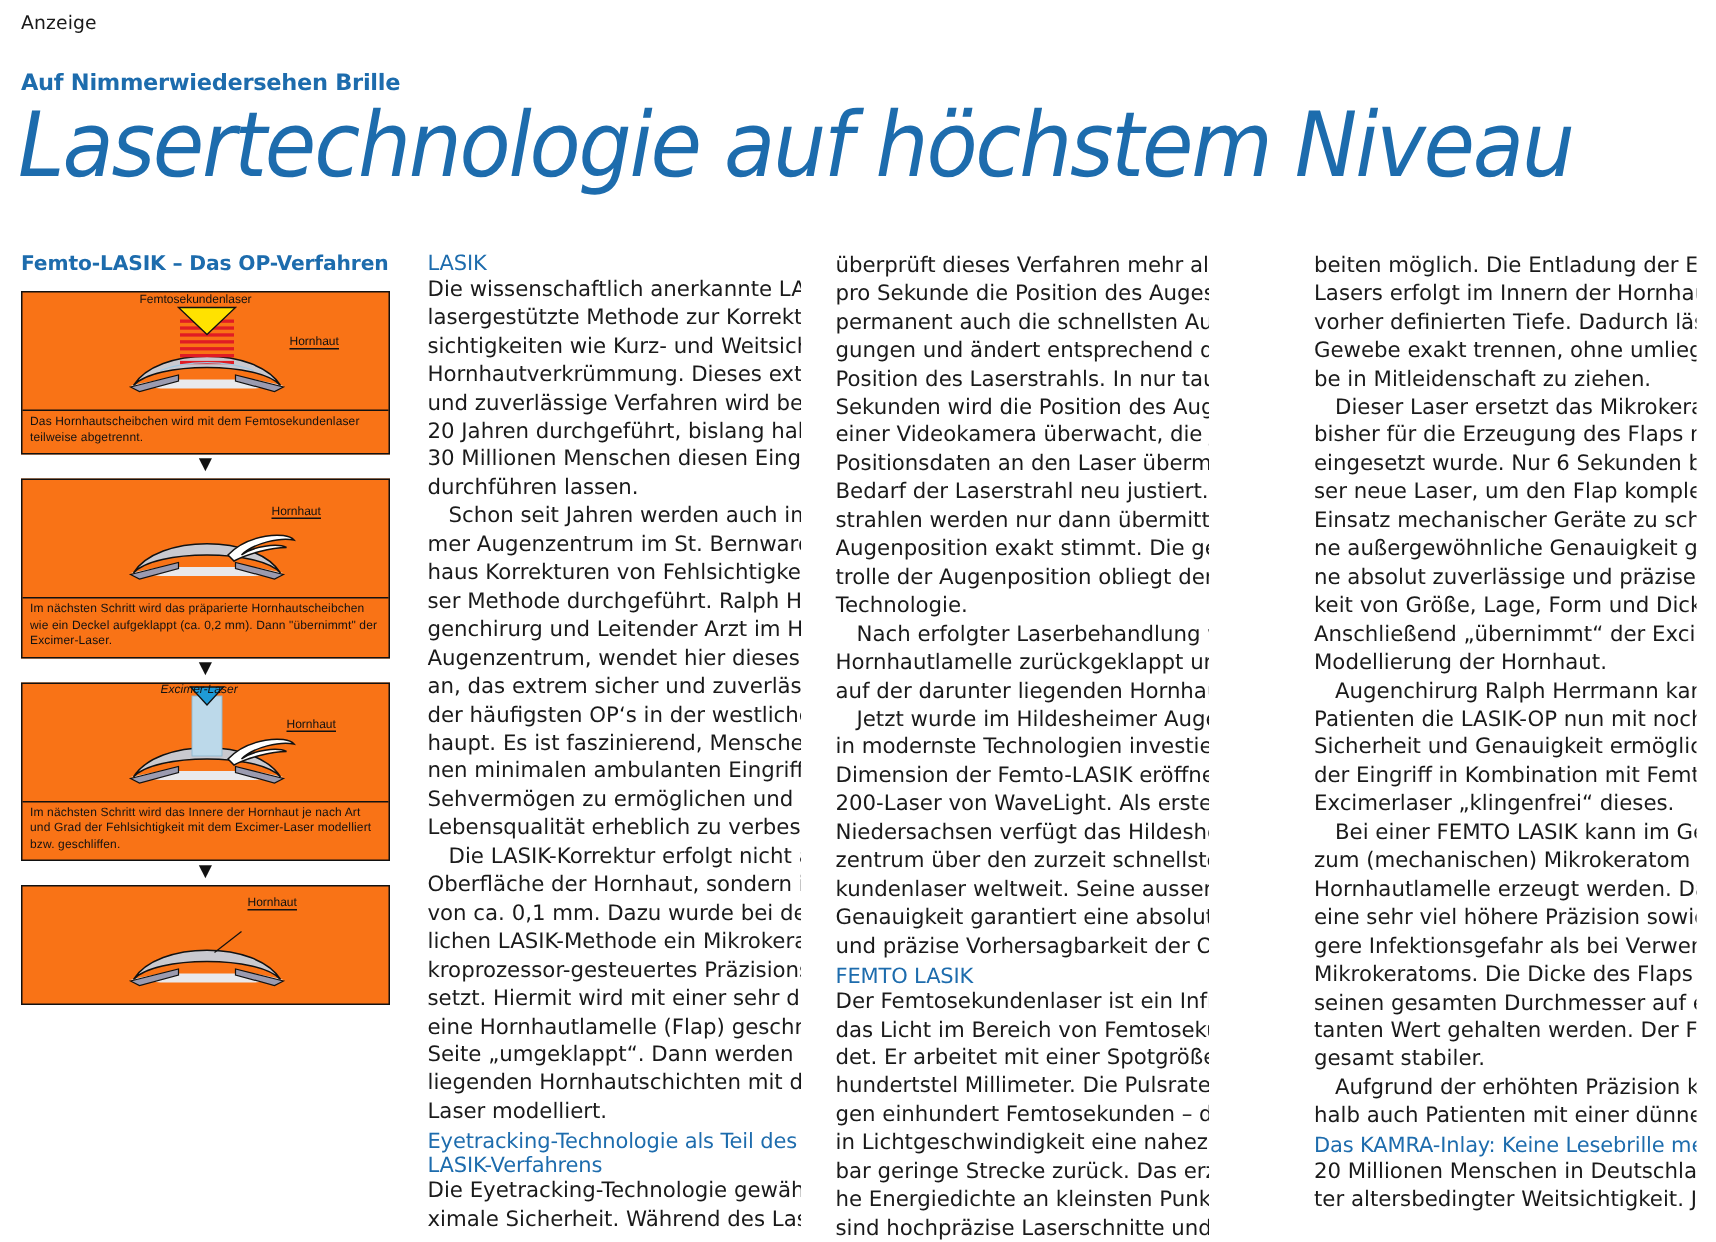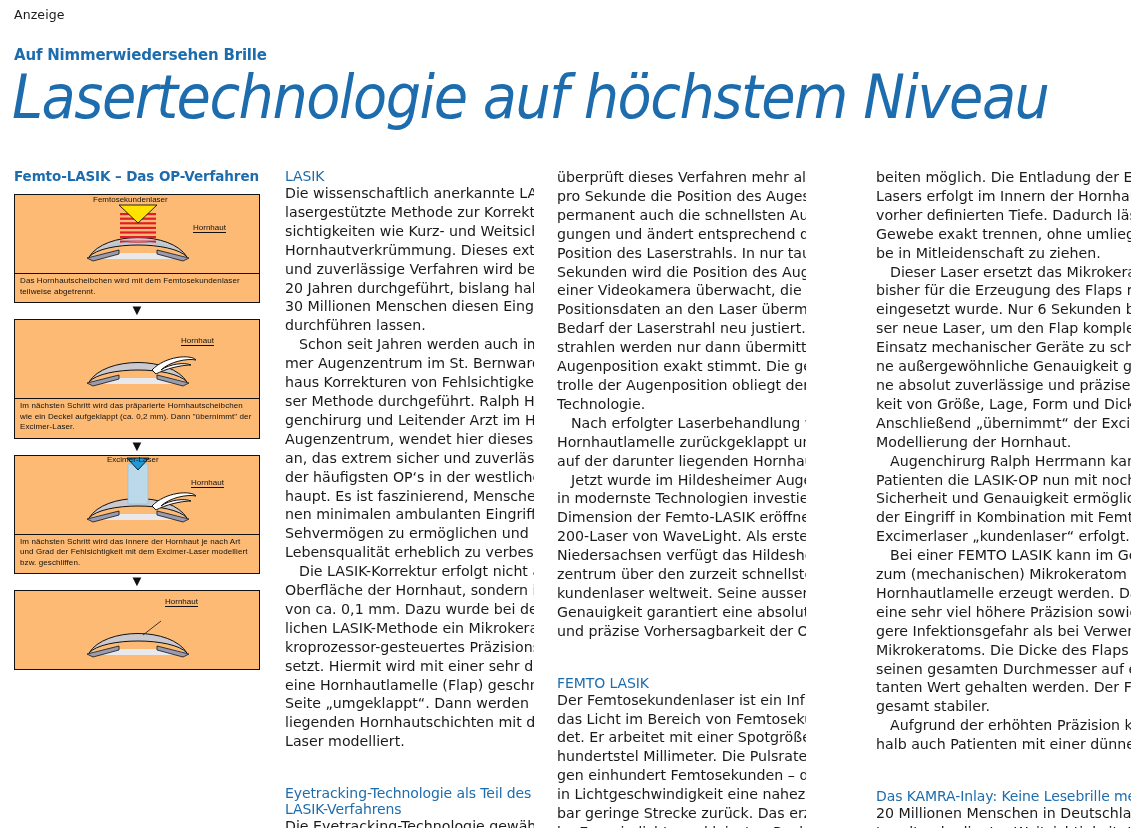--- a/index.html
+++ b/index.html
@@ -98,21 +98,21 @@
     margin: 0 0 10px 0;
     letter-spacing: -0.1px;
   }
 
   
   .steps { width: 246px; }
   .step-box {
     border: 1px solid #111;
     box-sizing: border-box;
     width: 246px;
-    background: #fdba74;
+    background: #f97316;
     position: relative;
   }
   .step-figure {
     position: relative;
     height: 78px;
     width: 100%;
   }
   .step-caption {
     font-size: 8px;
     line-height: 10.5px;
@@ -153,21 +153,21 @@
 
   .sec-head {
     font-size: 14px;
     font-weight: normal;
     color: #1d6cad;
     font-family: "DejaVu Sans", sans-serif;
     margin: 0;
     letter-spacing: -0.1px;
   }
   .sec-head .ln { display: block; white-space: nowrap; }
-  .sec-gap-before { margin-top: 34px; }
+  .sec-gap-before { margin-top: 2px; }
 </style>
 </head>
 <body>
 
 <div class="page">
 
   <div class="anzeige">Anzeige</div>
 
   <div class="kicker">Auf Nimmerwiedersehen Brille</div>
   <div class="headline">Lasertechnologie auf höchstem  Niveau</div>
@@ -201,21 +201,21 @@
                 <path d="M72 62 L92 58 L155 58 L174 62 L155 64 L92 64 Z" fill="#e9e9ec" stroke="none"></path>
                 <path d="M72 63 L104 55 L104 59 L78 66 Z" fill="#9b9bb0" stroke="#111" stroke-width="0.8"></path>
                 <path d="M174 63 L142 55 L142 59 L168 66 Z" fill="#9b9bb0" stroke="#111" stroke-width="0.8"></path>
                 <path d="M74 62 C90 36, 156 36, 172 62 L172 62 C158 46, 88 46, 74 62 Z" fill="#c9c9cf" stroke="#111" stroke-width="1"></path>
                 <path d="M137 50 C150 36, 176 34, 181 40 C172 38, 154 42, 146 50 C154 44, 170 42, 176 45 C166 45, 150 49, 141 54 Z" fill="#ffffff" stroke="#111" stroke-width="1"></path>
               </svg><div class="lbl underline" style="left: 166px; top: 16px;">Hornhaut</div></div>
             <div class="step-caption">Im nächsten Schritt wird das präparierte Hornhautscheibchen wie ein Deckel aufgeklappt (ca. 0,2 mm). Dann "übernimmt" der Excimer-Laser.</div>
           </div>
           <div class="step-arrow">▼</div>
           <div class="step-box">
-            <div class="step-figure"><div class="lbl" style="left: 92px; top: -1px;">Excimer-Laser</div><svg viewBox="0 0 246 78" width="246" height="78">
+            <div class="step-figure"><div class="lbl" style="left: 92px; top: -1px; font-style: italic;">Excimer-Laser</div><svg viewBox="0 0 246 78" width="246" height="78">
                 <path d="M72 62 L92 58 L155 58 L174 62 L155 64 L92 64 Z" fill="#e9e9ec" stroke="none"></path>
                 <path d="M72 63 L104 55 L104 59 L78 66 Z" fill="#9b9bb0" stroke="#111" stroke-width="0.8"></path>
                 <path d="M174 63 L142 55 L142 59 L168 66 Z" fill="#9b9bb0" stroke="#111" stroke-width="0.8"></path>
                 <path d="M74 62 C90 36, 156 36, 172 62 L172 62 C158 46, 88 46, 74 62 Z" fill="#c9c9cf" stroke="#111" stroke-width="1"></path>
                 <rect x="113" y="8" width="20" height="40" fill="#bcd9ea" stroke="#8fb8d0" stroke-width="0.6"></rect>
                 <path d="M112 2 L134 2 L123 14 Z" fill="#1f9ad6" stroke="#111" stroke-width="0.9"></path>
                 <path d="M137 50 C150 36, 176 34, 181 40 C172 38, 154 42, 146 50 C154 44, 170 42, 176 45 C166 45, 150 49, 141 54 Z" fill="#ffffff" stroke="#111" stroke-width="1"></path>
               </svg><div class="lbl underline" style="left: 176px; top: 22px;">Hornhaut</div></div>
             <div class="step-caption">Im nächsten Schritt wird das Innere der Hornhaut je nach Art und Grad der Fehlsichtigkeit mit dem Excimer-Laser modelliert bzw. geschliffen.</div>
           </div>
@@ -348,21 +348,21 @@
           <span class="ln">ne absolut zuverlässige und präzise Vorhersagbar-</span>
           <span class="ln">keit von Größe, Lage, Form und Dicke des Flaps.</span>
           <span class="ln">Anschließend „übernimmt“ der Excimer-Laser die</span>
           <span class="ln">Modellierung der Hornhaut.</span>
         </p>
         <p class="body-text">
           <span class="ln ind">Augenchirurg Ralph Herrmann kann seinen</span>
           <span class="ln">Patienten die LASIK-OP nun mit noch größerer</span>
           <span class="ln">Sicherheit und Genauigkeit ermöglichen, wobei</span>
           <span class="ln">der Eingriff in Kombination mit Femto- und</span>
-          <span class="ln">Excimerlaser „kundenlaser“ erfolgt.</span>
+          <span class="ln">Excimerlaser „klingenfrei“ dieses.</span>
         </p>
         <p class="body-text">
           <span class="ln ind">Bei einer FEMTO LASIK kann im Gegensatz</span>
           <span class="ln">zum (mechanischen) Mikrokeratom eine dünnere</span>
           <span class="ln">Hornhautlamelle erzeugt werden. Das bedeutet</span>
           <span class="ln">eine sehr viel höhere Präzision sowie eine gerin-</span>
           <span class="ln">gere Infektionsgefahr als bei Verwendung eines</span>
           <span class="ln">Mikrokeratoms. Die Dicke des Flaps kann über</span>
           <span class="ln">seinen gesamten Durchmesser auf einem kons-</span>
           <span class="ln">tanten Wert gehalten werden. Der Flap wird ins-</span>

